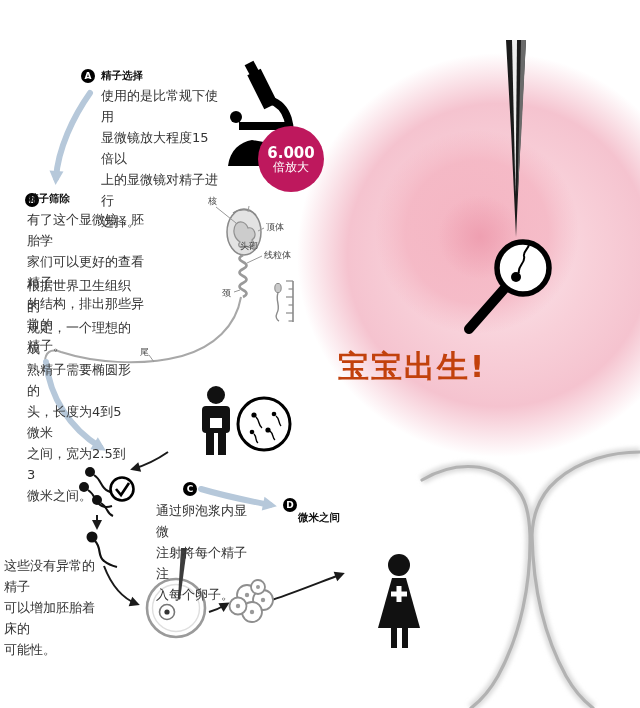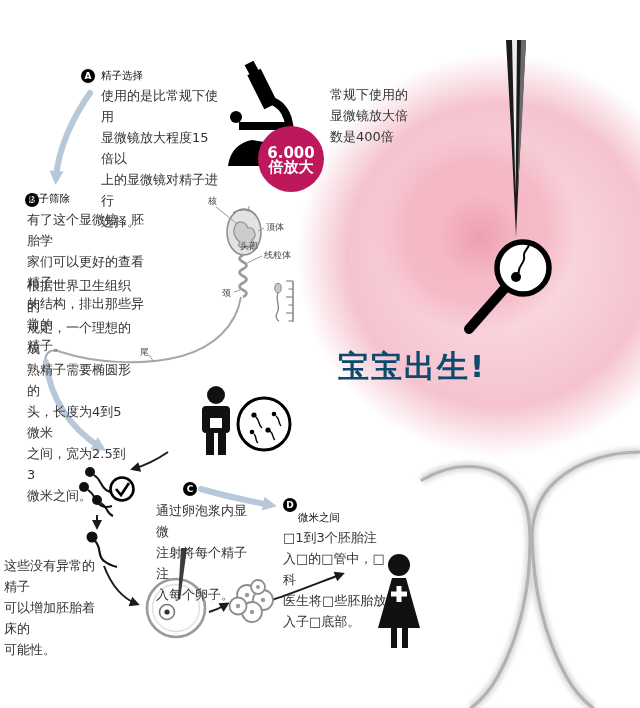--- a/index.html
+++ b/index.html
@@ -9,34 +9,34 @@
   }
   .blob{position:absolute;border-radius:50%;}
   .blob1{left:297px;top:53px;width:404px;height:404px;
     background:radial-gradient(closest-side,#fbe7ec 0%,#f8d0d9 45%,#f5c3cf 75%,rgba(245,195,207,0) 100%);}
   .blob2{left:375px;top:130px;width:204px;height:204px;
     background:radial-gradient(closest-side,rgba(244,178,192,.95) 0%,rgba(244,178,192,.75) 70%,rgba(244,178,192,0) 100%);}
   .blob3{left:438px;top:195px;width:84px;height:84px;
     background:radial-gradient(closest-side,rgba(238,157,175,.9),rgba(238,157,175,0) 100%);}
   svg.art{position:absolute;left:0;top:0;}
   .txt{position:absolute;font-size:13px;line-height:21px;white-space:pre-line;color:#333;}
-  .title{position:absolute;font-size:10.5px;font-weight:normal;color:#111;white-space:pre-line;}
+  .title{position:absolute;font-size:10.5px;font-weight:bold;color:#111;white-space:pre-line;}
   .lbl{position:absolute;font-size:9px;line-height:10px;color:#444;white-space:nowrap;}
   .marker{
     position:absolute;width:14px;height:14px;border-radius:50%;background:#000;color:#fff;
     font-size:9px;font-weight:bold;line-height:14px;text-align:center;
   }
   .badge{
     position:absolute;left:258px;top:126px;width:66px;height:66px;border-radius:50%;
     background:#be185d;color:#fff;display:flex;flex-direction:column;align-items:center;justify-content:center;
   }
   .badge .val{font-size:15px;font-weight:bold;line-height:16px;}
-  .badge .unit{font-size:15px;font-weight:bold;line-height:12px;}
+  .badge .unit{font-size:12px;font-weight:normal;line-height:12px;}
   .overlay{
-    position:absolute;left:338px;top:346px;font-size:31px;font-weight:bold;color:#0c4a6e;
+    position:absolute;left:338px;top:346px;font-size:31px;font-weight:bold;color:#c2410c;
     letter-spacing:2px;white-space:nowrap;
   }
 </style>
 </head>
 <body>
 
 <div class="stage">
 
   <div class="blob blob1"></div>
   <div class="blob blob2"></div>
@@ -215,23 +215,20 @@
   <div class="title" style="left:101px;top:69px;">精子选择</div>
   <div class="txt" style="left:101px;top:85px;width:118px;">使用的是比常规下使用
 显微镜放大程度15倍以
 上的显微镜对精子进行
 选择。</div>
 
   <div class="badge">
     <div class="val">6.000</div>
     <div class="unit">倍放大</div>
   </div>
-  <div class="txt" style="left:330px;top:84px;width:86px;">常规下使用的
-显微镜放大倍
-数是400倍</div>
 
   <div class="marker" style="left:25px;top:193px;">B</div>
   <div class="title" style="left:28px;top:192px;">精子筛除</div>
   <div class="txt" style="left:27px;top:209px;width:124px;">有了这个显微镜，胚胎学
 家们可以更好的查看精子
 的结构，排出那些异常的
 精子。</div>
   <div class="txt" style="left:27px;top:275px;width:106px;">根据世界卫生组织的
 规定，一个理想的成
 熟精子需要椭圆形的
@@ -248,22 +245,18 @@
 
   <div class="overlay">宝宝出生!</div>
 
   <div class="marker" style="left:183px;top:482px;">C</div>
   <div class="txt" style="left:156px;top:500px;width:94px;">通过卵泡浆内显微
 注射将每个精子注
 入每个卵子。</div>
 
   <div class="marker" style="left:283px;top:498px;">D</div>
   <div class="title" style="left:298px;top:511px;">微米之间</div>
-  <div class="txt" style="left:283px;top:527px;width:104px;">□1到3个胚胎注
-入□的□管中，□科
-医生将□些胚胎放
-入子□底部。</div>
 
   <div class="txt" style="left:4px;top:555px;width:102px;font-family:Liberation Serif, serif;">这些没有异常的精子
 可以增加胚胎着床的
 可能性。</div>
 
 </div>
 
 </body></html>

